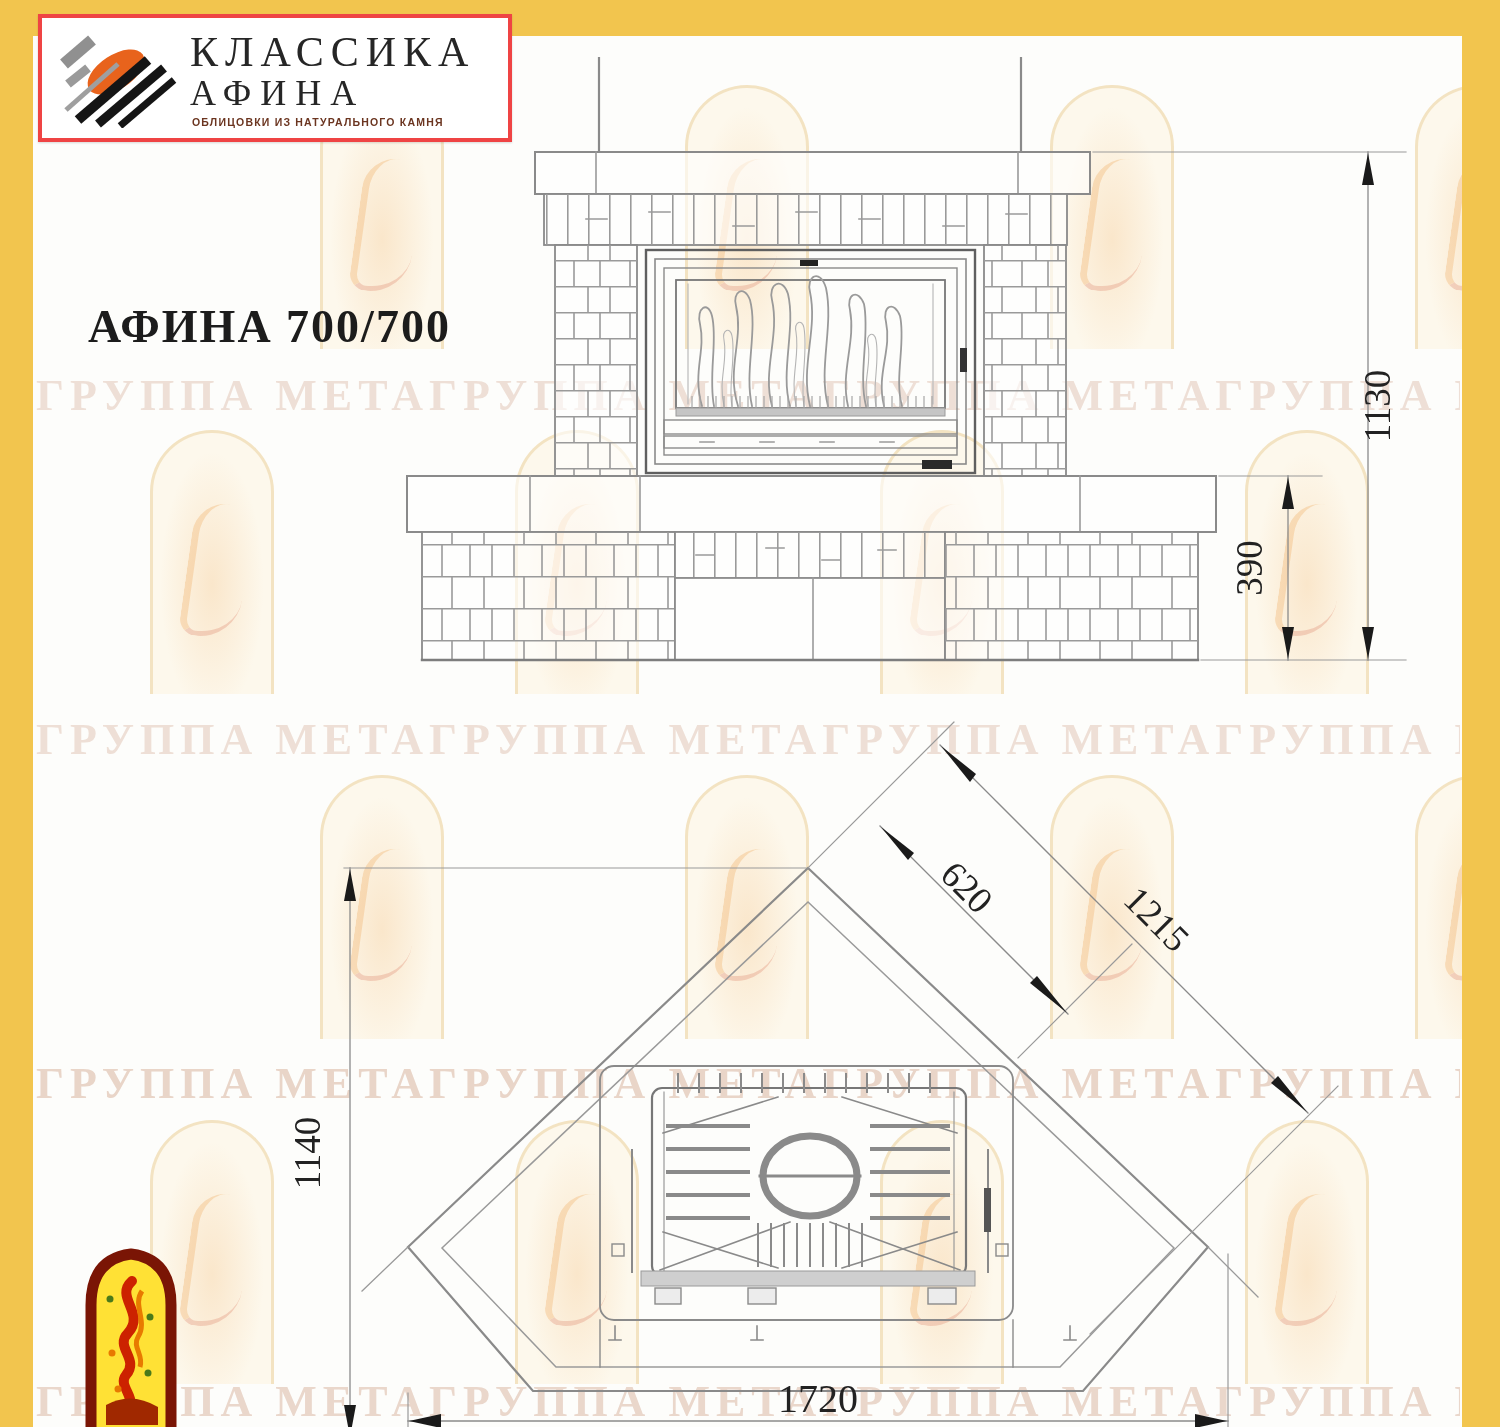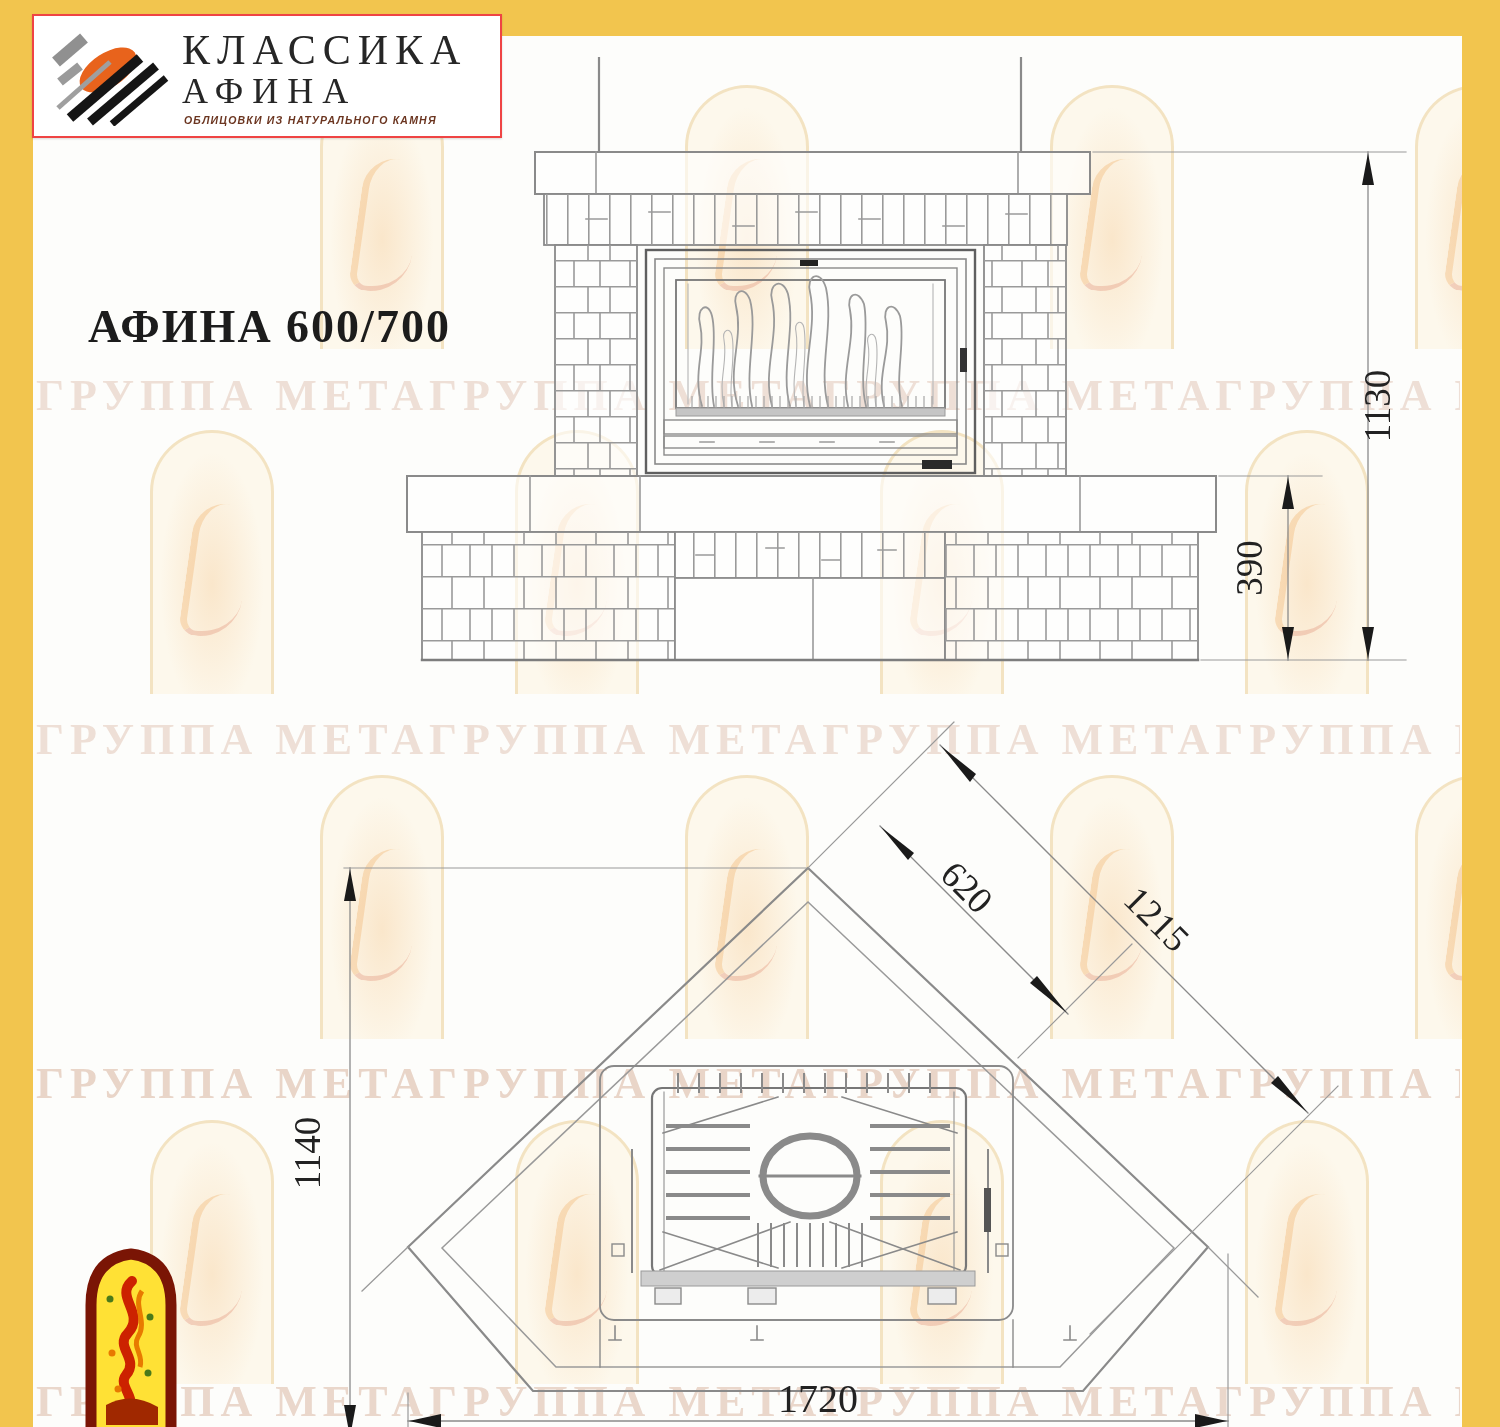--- a/index.html
+++ b/index.html
@@ -26,27 +26,27 @@
   }
   .wmtext{
     position:absolute;left:36px;width:1424px;height:48px;line-height:48px;overflow:hidden;
     font-weight:bold;font-size:44px;letter-spacing:6px;white-space:nowrap;
     color:rgba(205,155,130,.30);z-index:2;
   }
   
   #draw{position:absolute;left:0;top:0;z-index:10;}
   
   .brandbox{
-    position:absolute;left:32px;top:14px;width:466px;height:120px;background:#fff;
-    border:2px solid #ef4444;box-shadow:0 1px 2px rgba(0,0,0,.15);z-index:45;
+    position:absolute;left:38px;top:14px;width:466px;height:120px;background:#fff;
+    border:4px solid #ef4444;box-shadow:0 1px 2px rgba(0,0,0,.15);z-index:45;
   }
   .brandmark{position:absolute;left:12px;top:10px;}
   .brandname1{position:absolute;left:148px;top:10px;font-size:42px;letter-spacing:7px;color:#262626;font-family:"Liberation Serif",serif;}
   .brandname2{position:absolute;left:148px;top:54px;font-size:36px;letter-spacing:9px;color:#262626;}
-  .brandtag{position:absolute;left:150px;top:98px;font-size:10.5px;letter-spacing:1.2px;color:#6b3520;font-weight:bold;font-family:"Liberation Sans",sans-serif;font-style:italic;}
+  .brandtag{position:absolute;left:150px;top:98px;font-size:10.5px;letter-spacing:1.2px;color:#6b3520;font-weight:bold;font-family:"Liberation Sans",sans-serif;}
   
   .pagetitle{
     position:absolute;left:88px;top:300px;font-size:46px;font-weight:bold;
     letter-spacing:2px;color:#1c1c1c;z-index:20;
   }
   
   .ornament{position:absolute;left:84px;top:1243px;z-index:45;}
 </style>
 </head>
 <body>
@@ -277,21 +277,21 @@
     <path d="M12,82 L64,36" stroke="#9f9f9f" stroke-width="5" fill="none"></path>
     <path d="M24,92 L94,32" stroke="#151515" stroke-width="10" fill="none"></path>
     <path d="M44,96 L110,40" stroke="#151515" stroke-width="9" fill="none"></path>
     <path d="M66,98 L120,52" stroke="#151515" stroke-width="7" fill="none"></path>
   </svg>
   <div class="brandname1">КЛАССИКА</div>
   <div class="brandname2">АФИНА</div>
   <div class="brandtag">ОБЛИЦОВКИ ИЗ НАТУРАЛЬНОГО КАМНЯ</div>
 </div>
 
-<div class="pagetitle">АФИНА 600/700</div>
+<div class="pagetitle">АФИНА 700/700</div>
 
 <svg class="ornament" width="94" height="190" viewBox="0 0 94 190">
   <path d="M7,190 V62 Q7,16 47,11 Q87,16 87,62 V190 Z" fill="#FFE135" stroke="#7a1505" stroke-width="11"></path>
   <path d="M48,38 C30,54 62,70 44,90 C30,104 56,116 42,132 C34,142 50,152 46,164" stroke="#cc2200" stroke-width="10" fill="none" stroke-linecap="round"></path>
   <path d="M58,48 C48,62 64,78 54,94 C48,104 60,112 56,124" stroke="#e87a00" stroke-width="5" fill="none"></path>
   <path d="M22,162 Q47,148 74,164 L74,182 L22,182 Z" fill="#a02800"></path>
   <circle cx="26" cy="56" r="3.5" fill="#4a7a1a"></circle>
   <circle cx="66" cy="74" r="3.5" fill="#4a7a1a"></circle>
   <circle cx="28" cy="110" r="3.5" fill="#e87a00"></circle>
   <circle cx="64" cy="130" r="3.5" fill="#4a7a1a"></circle>

